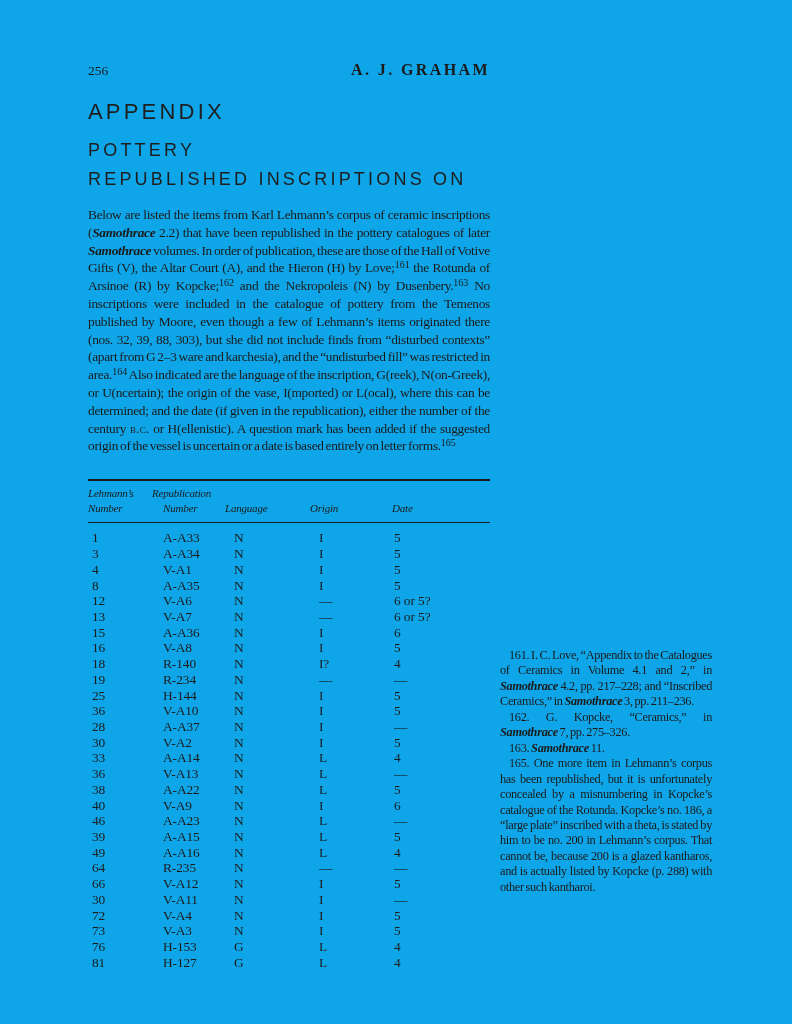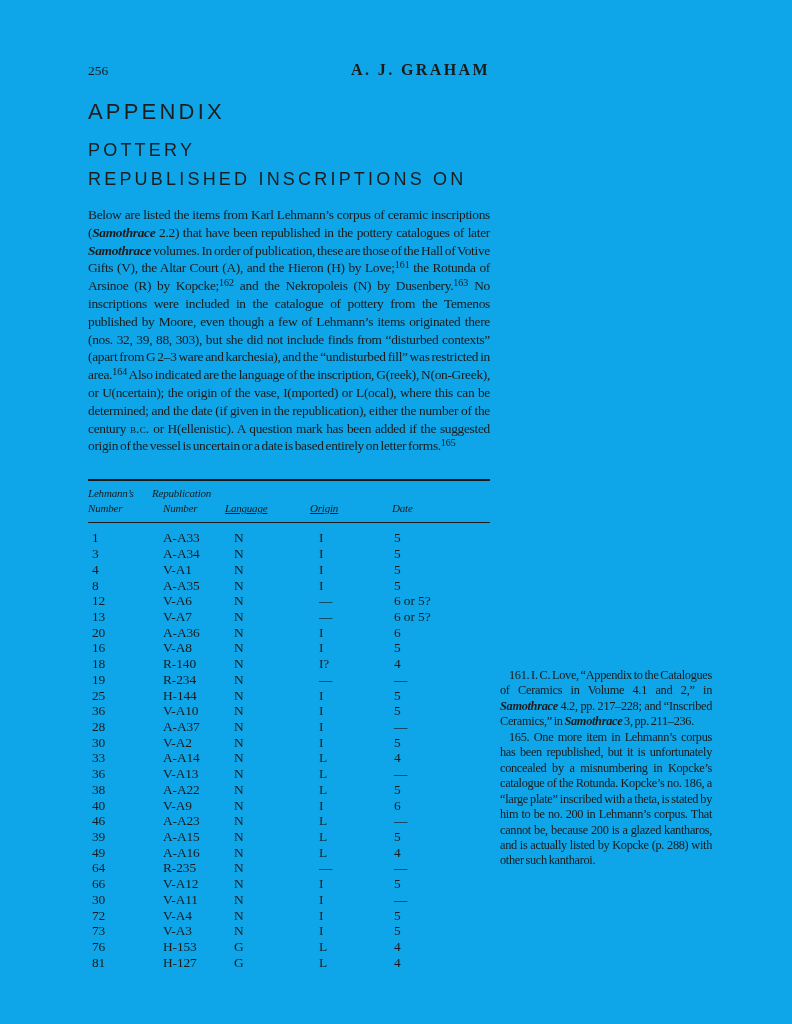--- a/index.html
+++ b/index.html
@@ -54,35 +54,35 @@
   .rule-top { height: 2px; background: #181818; }
   .rule-mid { height: 1.4px; background: #1d1d1d; margin-top: 6px; }
   .thead {
     display: grid; grid-template-columns: 75px 71px 85px 75px 96px;
     margin-top: 5px;
     font-style: italic; font-size: 11px; line-height: 15px;
     letter-spacing: -0.2px;
   }
   .th .l1 { min-height: 15px; }
   .th.c2 .l1 { margin-left: -11px; }
-  .th.c3, .th.c4 { margin-left: -9px; text-decoration: underline; }
+  .th.c3, .th.c4 { margin-left: -9px; }
   .th.c5 { margin-left: -2px; }
   .tbody { margin-top: 7px; }
   .trow {
     display: grid; grid-template-columns: 75px 71px 85px 75px 96px;
     font-size: 13.4px; line-height: 15.72px; letter-spacing: -0.1px;
   }
   .td.c1 { padding-left: 4px; }
 
   
   .footnotes {
     position: absolute; left: 500px; top: 648px; width: 212px;
     font-size: 12.3px; line-height: 15.45px;
     text-align: justify;
-    letter-spacing: -0.3px; word-spacing: -1px; margin-top: 20px;
+    letter-spacing: -0.3px; word-spacing: -1px;
   }
   .footnote { margin: 0; text-indent: 9px; }
 </style>
 </head>
 <body>
 
 <div class="page">
 
   <header class="running-head">
     <span class="page-number">256</span>
@@ -159,21 +159,21 @@
           <div class="td c5">6 or 5?</div>
         </div>
         <div class="trow">
           <div class="td c1">13</div>
           <div class="td c2">V-A7</div>
           <div class="td c3">N</div>
           <div class="td c4">—</div>
           <div class="td c5">6 or 5?</div>
         </div>
         <div class="trow">
-          <div class="td c1">20</div>
+          <div class="td c1">15</div>
           <div class="td c2">A-A36</div>
           <div class="td c3">N</div>
           <div class="td c4">I</div>
           <div class="td c5">6</div>
         </div>
         <div class="trow">
           <div class="td c1">16</div>
           <div class="td c2">V-A8</div>
           <div class="td c3">N</div>
           <div class="td c4">I</div>
@@ -317,16 +317,18 @@
           <div class="td c2">H-127</div>
           <div class="td c3">G</div>
           <div class="td c4">L</div>
           <div class="td c5">4</div>
         </div>
       </div>
   </section>
 
   <aside class="footnotes" id="footnotes">
       <p class="footnote"><span>161. I. C. Love, “Appendix to the Catalogues of Ceramics in Volume 4.1 and 2,” in </span><span class="seg-i">Samothrace</span><span> 4.2, pp. 217–228; and “Inscribed Ceramics,” in </span><span class="seg-i">Samothrace</span><span> 3, pp. 211–236.</span></p>
+      <p class="footnote"><span>162. G. Kopcke, “Ceramics,” in </span><span class="seg-i">Samothrace</span><span> 7, pp. 275–326.</span></p>
+      <p class="footnote"><span>163. </span><span class="seg-i">Samothrace</span><span> 11.</span></p>
       <p class="footnote"><span>165. One more item in Lehmann’s corpus has been republished, but it is unfortunately concealed by a misnumbering in Kopcke’s catalogue of the Rotunda. Kopcke’s no. 186, a “large plate” inscribed with a theta, is stated by him to be no. 200 in Lehmann’s corpus. That cannot be, because 200 is a glazed kantharos, and is actually listed by Kopcke (p. 288) with other such kantharoi.</span></p>
     </aside>
 
 </div>
 
 </body></html>

